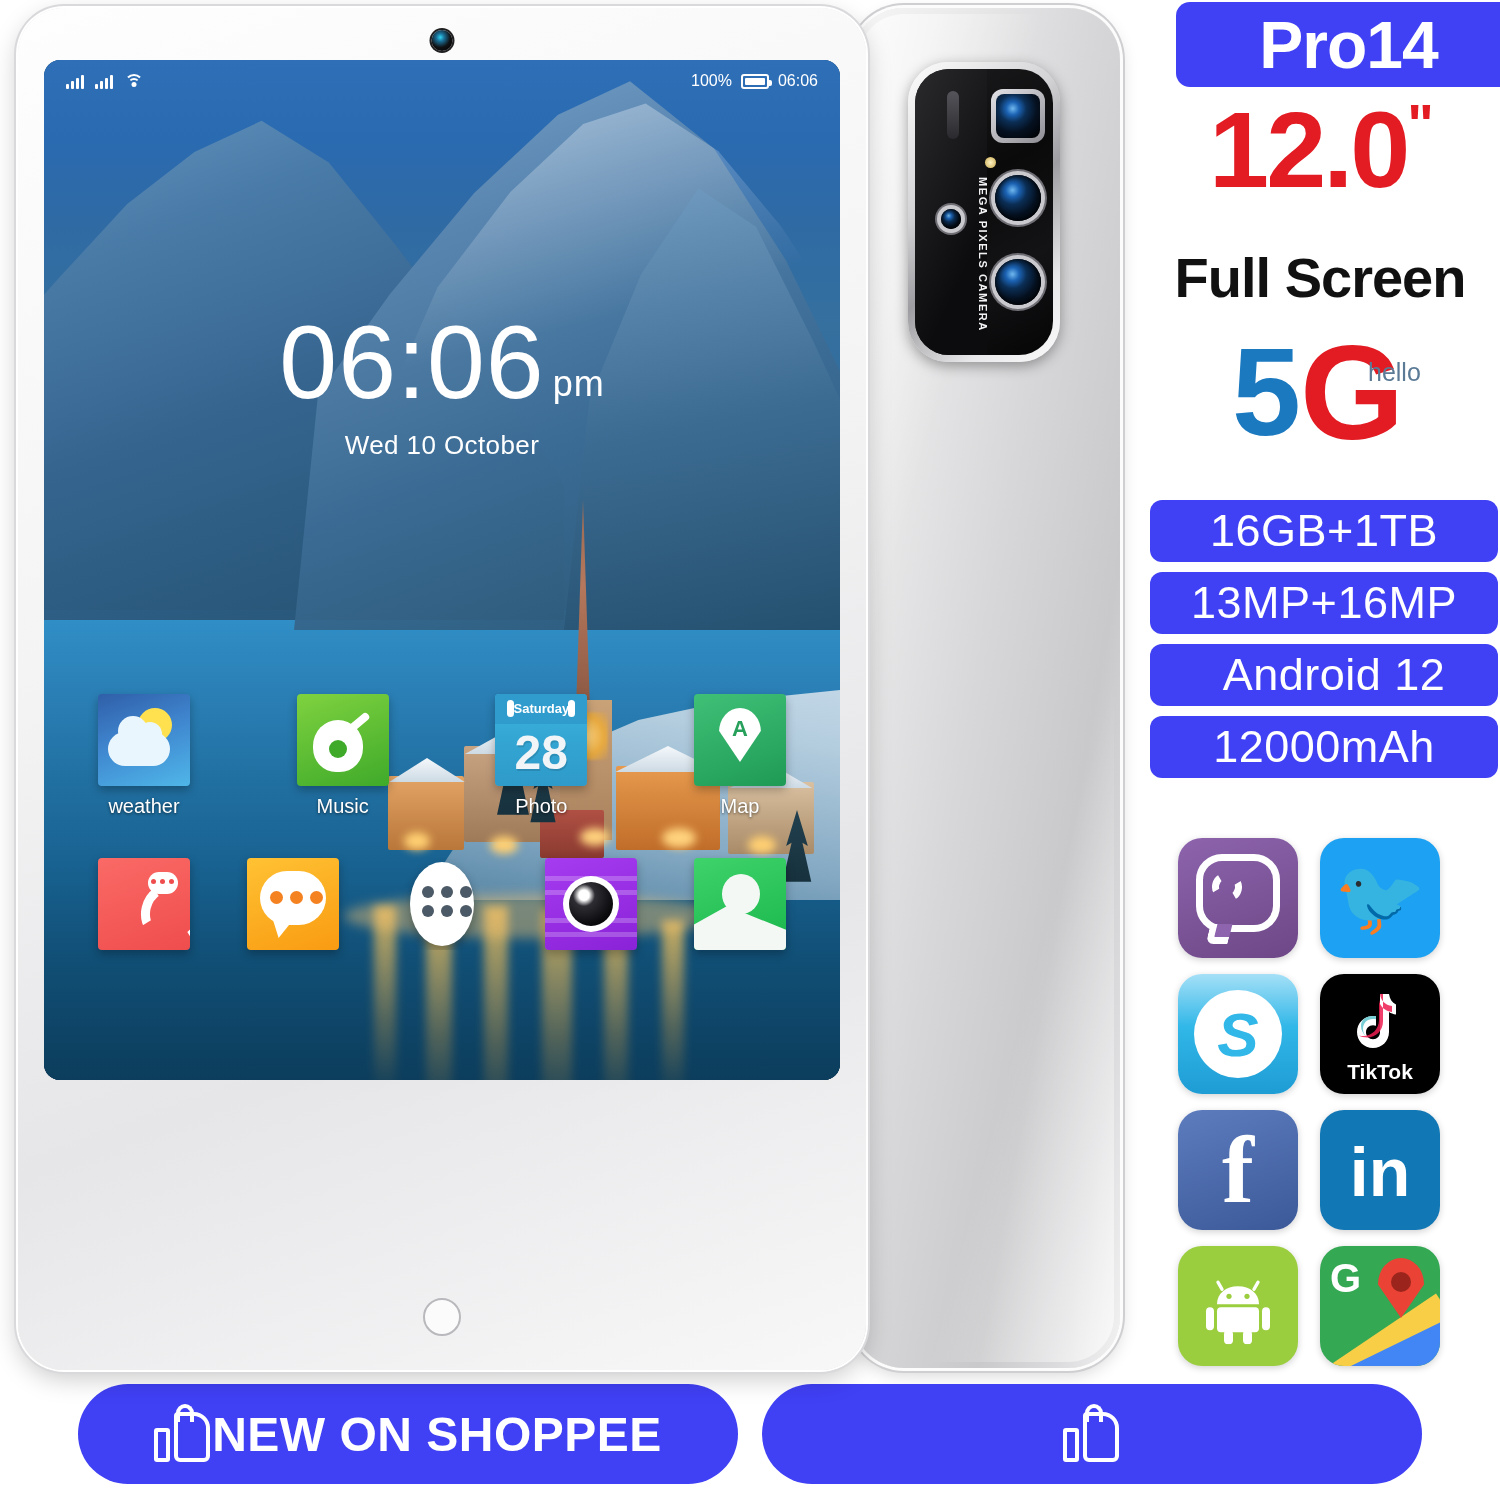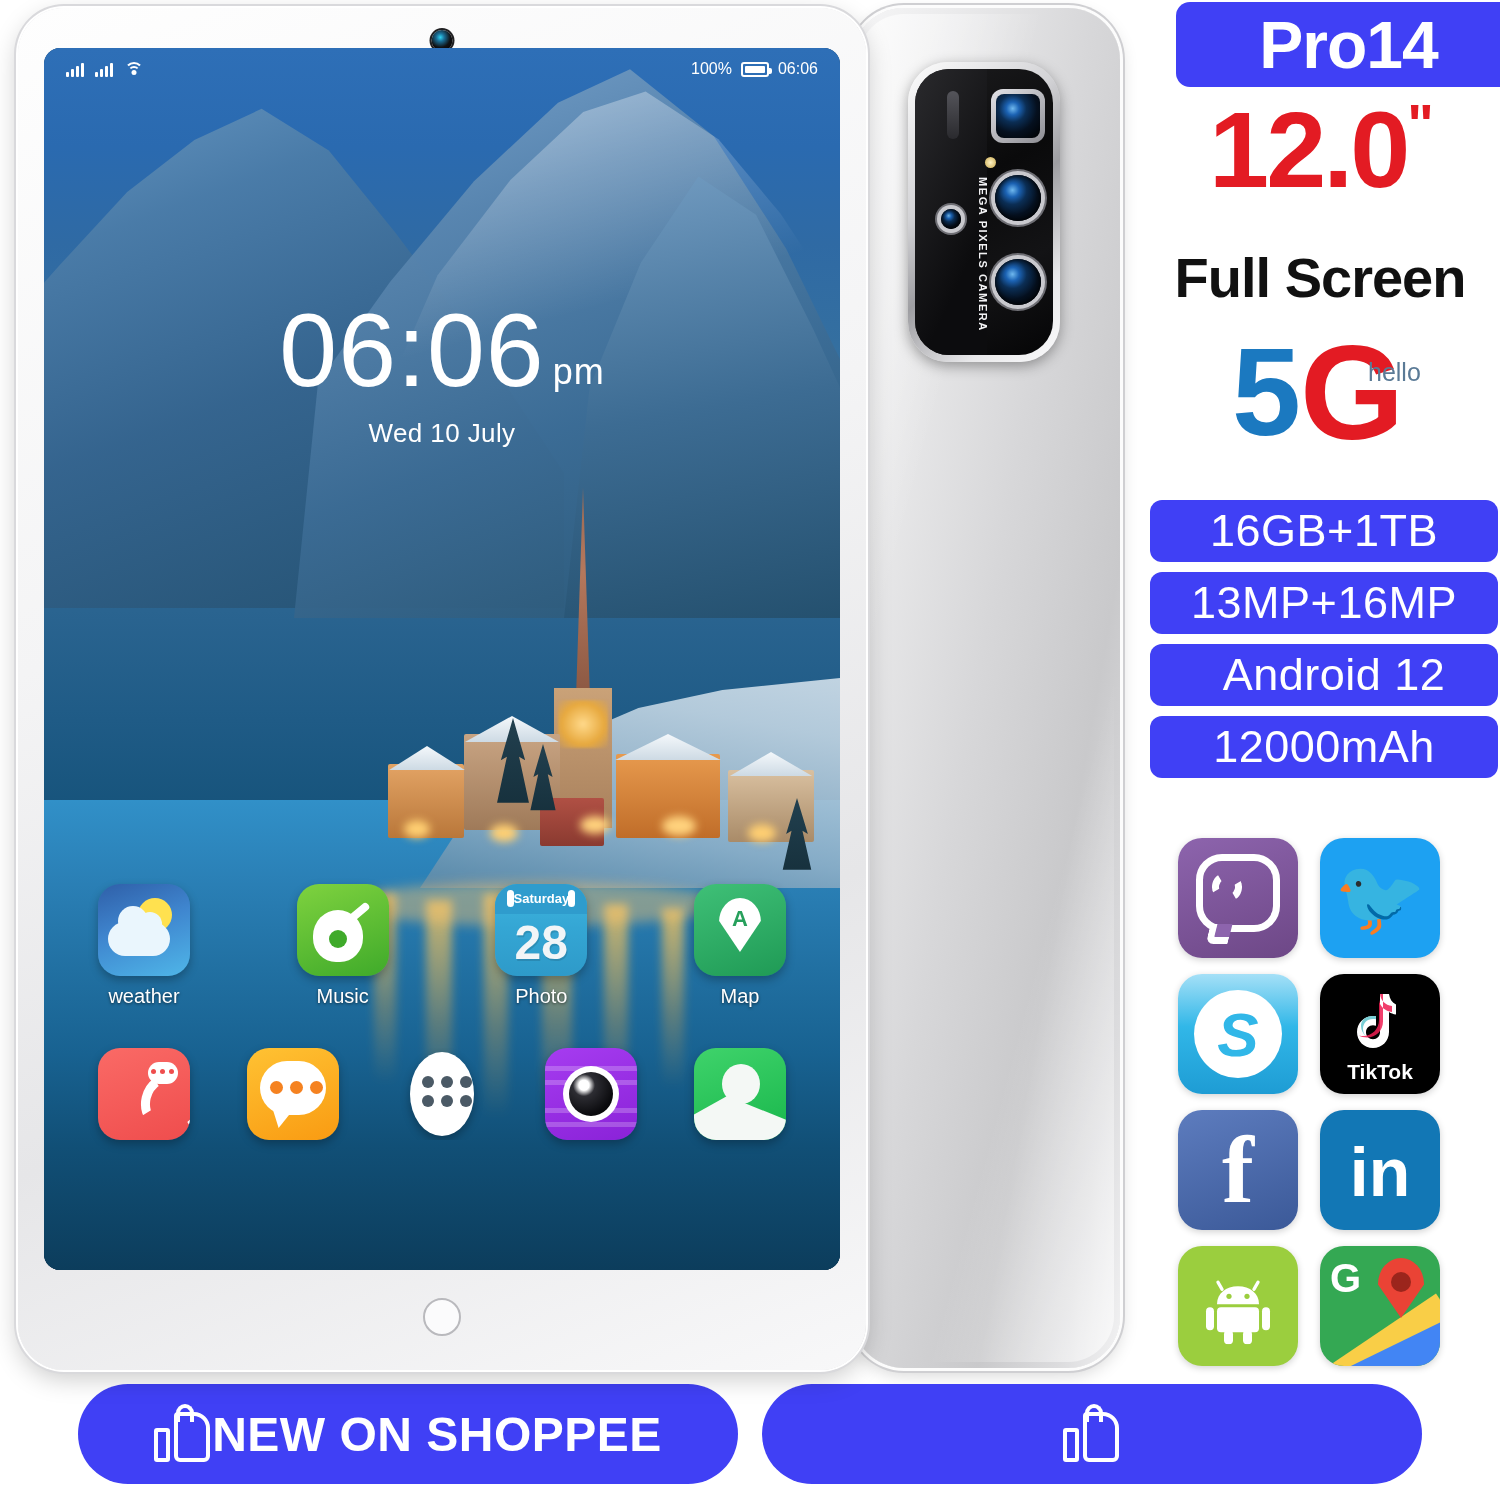--- a/index.html
+++ b/index.html
@@ -66,21 +66,21 @@
 
   
   .tablet{
     position:absolute; left:18px; top:8px; width:848px; height:1362px;
     border-radius:46px;
     background:linear-gradient(160deg,#fefefe 0%,#f4f4f5 40%,#e6e6e8 70%,#f8f8f9 100%);
     box-shadow:0 0 0 2px #fff,0 0 0 4px #d9d9dc, 0 8px 26px rgba(0,0,0,.22);
     z-index:4;
   }
   .tablet-screen{
-    position:absolute; left:26px; top:40px; width:796px; height:1222px;
+    position:absolute; left:26px; top:52px; width:796px; height:1020px;
     border-radius:16px; overflow:hidden;
     background:#0c3a63;
   }
   .front-cam{
     position:absolute; left:50%; top:22px; transform:translateX(-50%);
     width:21px;height:21px;border-radius:50%;
     background:radial-gradient(circle at 42% 35%,#2fd3f0 0%,#1a6e96 22%,#101113 55%,#000 100%);
     box-shadow:0 0 0 2px #202022;
   }
   .home-btn{
@@ -157,21 +157,21 @@
   .clock-time{ color:#fff; font-size:104px; font-weight:300; letter-spacing:1px; line-height:1;
     display:inline-flex; align-items:flex-end; }
   .clock-ampm{ font-size:36px; font-weight:400; margin-left:8px; margin-bottom:12px; }
   .clock-date{ color:#fff; font-size:26px; font-weight:400; margin-top:16px; letter-spacing:.4px; }
 
   
   .apps{ position:absolute; left:0; bottom:130px; width:100%; z-index:6; padding:0 46px; }
   .app-row{ display:flex; justify-content:space-between; }
   .app-row.row2{ margin-top:40px; }
   .app{ width:108px; text-align:center; }
-  .app-icon{ width:92px; height:92px; margin:0 auto; border-radius:22px; position:relative;
+  .app-icon{ width:92px; height:92px; margin:0 auto; border-radius:4px; position:relative;
     box-shadow:0 4px 10px rgba(0,0,0,.28); overflow:hidden; }
   .app-label{ color:#fff; font-size:20px; margin-top:9px; text-shadow:0 1px 3px rgba(0,0,0,.6); }
 
   .ic-weather{ background:linear-gradient(160deg,#2f5fa8 0%,#3f86cf 45%,#4fb6e8 100%); }
   .ic-music{ background:linear-gradient(160deg,#7fd23f 0%,#3faa2a 100%); }
   .ic-photo{ background:linear-gradient(180deg,#3fb6e0 0%,#34a6d4 48%,#2e9ac9 100%); }
   .ic-map{ background:linear-gradient(160deg,#3fc077 0%,#1f9a55 100%); }
   .ic-theme{ background:linear-gradient(160deg,#f2555f 0%,#e23b4a 100%); }
   .ic-phone{ background:linear-gradient(160deg,#fa6a66 0%,#ef4d4d 100%); }
   .ic-msg{ background:linear-gradient(160deg,#ffc233 0%,#f99b12 100%); }
@@ -428,21 +428,21 @@
             </span>
           <span>06:06</span>
         </div>
       </div>
 
       <div class="clock-wrap">
         <div class="clock-time">
           <span>06:06</span>
           <span class="clock-ampm">pm</span>
         </div>
-        <div class="clock-date">Wed 10 July</div>
+        <div class="clock-date">Wed 10 October</div>
       </div>
 
       <div class="apps">
         <div class="app-row row1">
 
           <div class="app">
             <div class="app-icon ic-weather">
               <div class="sun"></div>
                 <div class="cloud"></div>
             </div>

